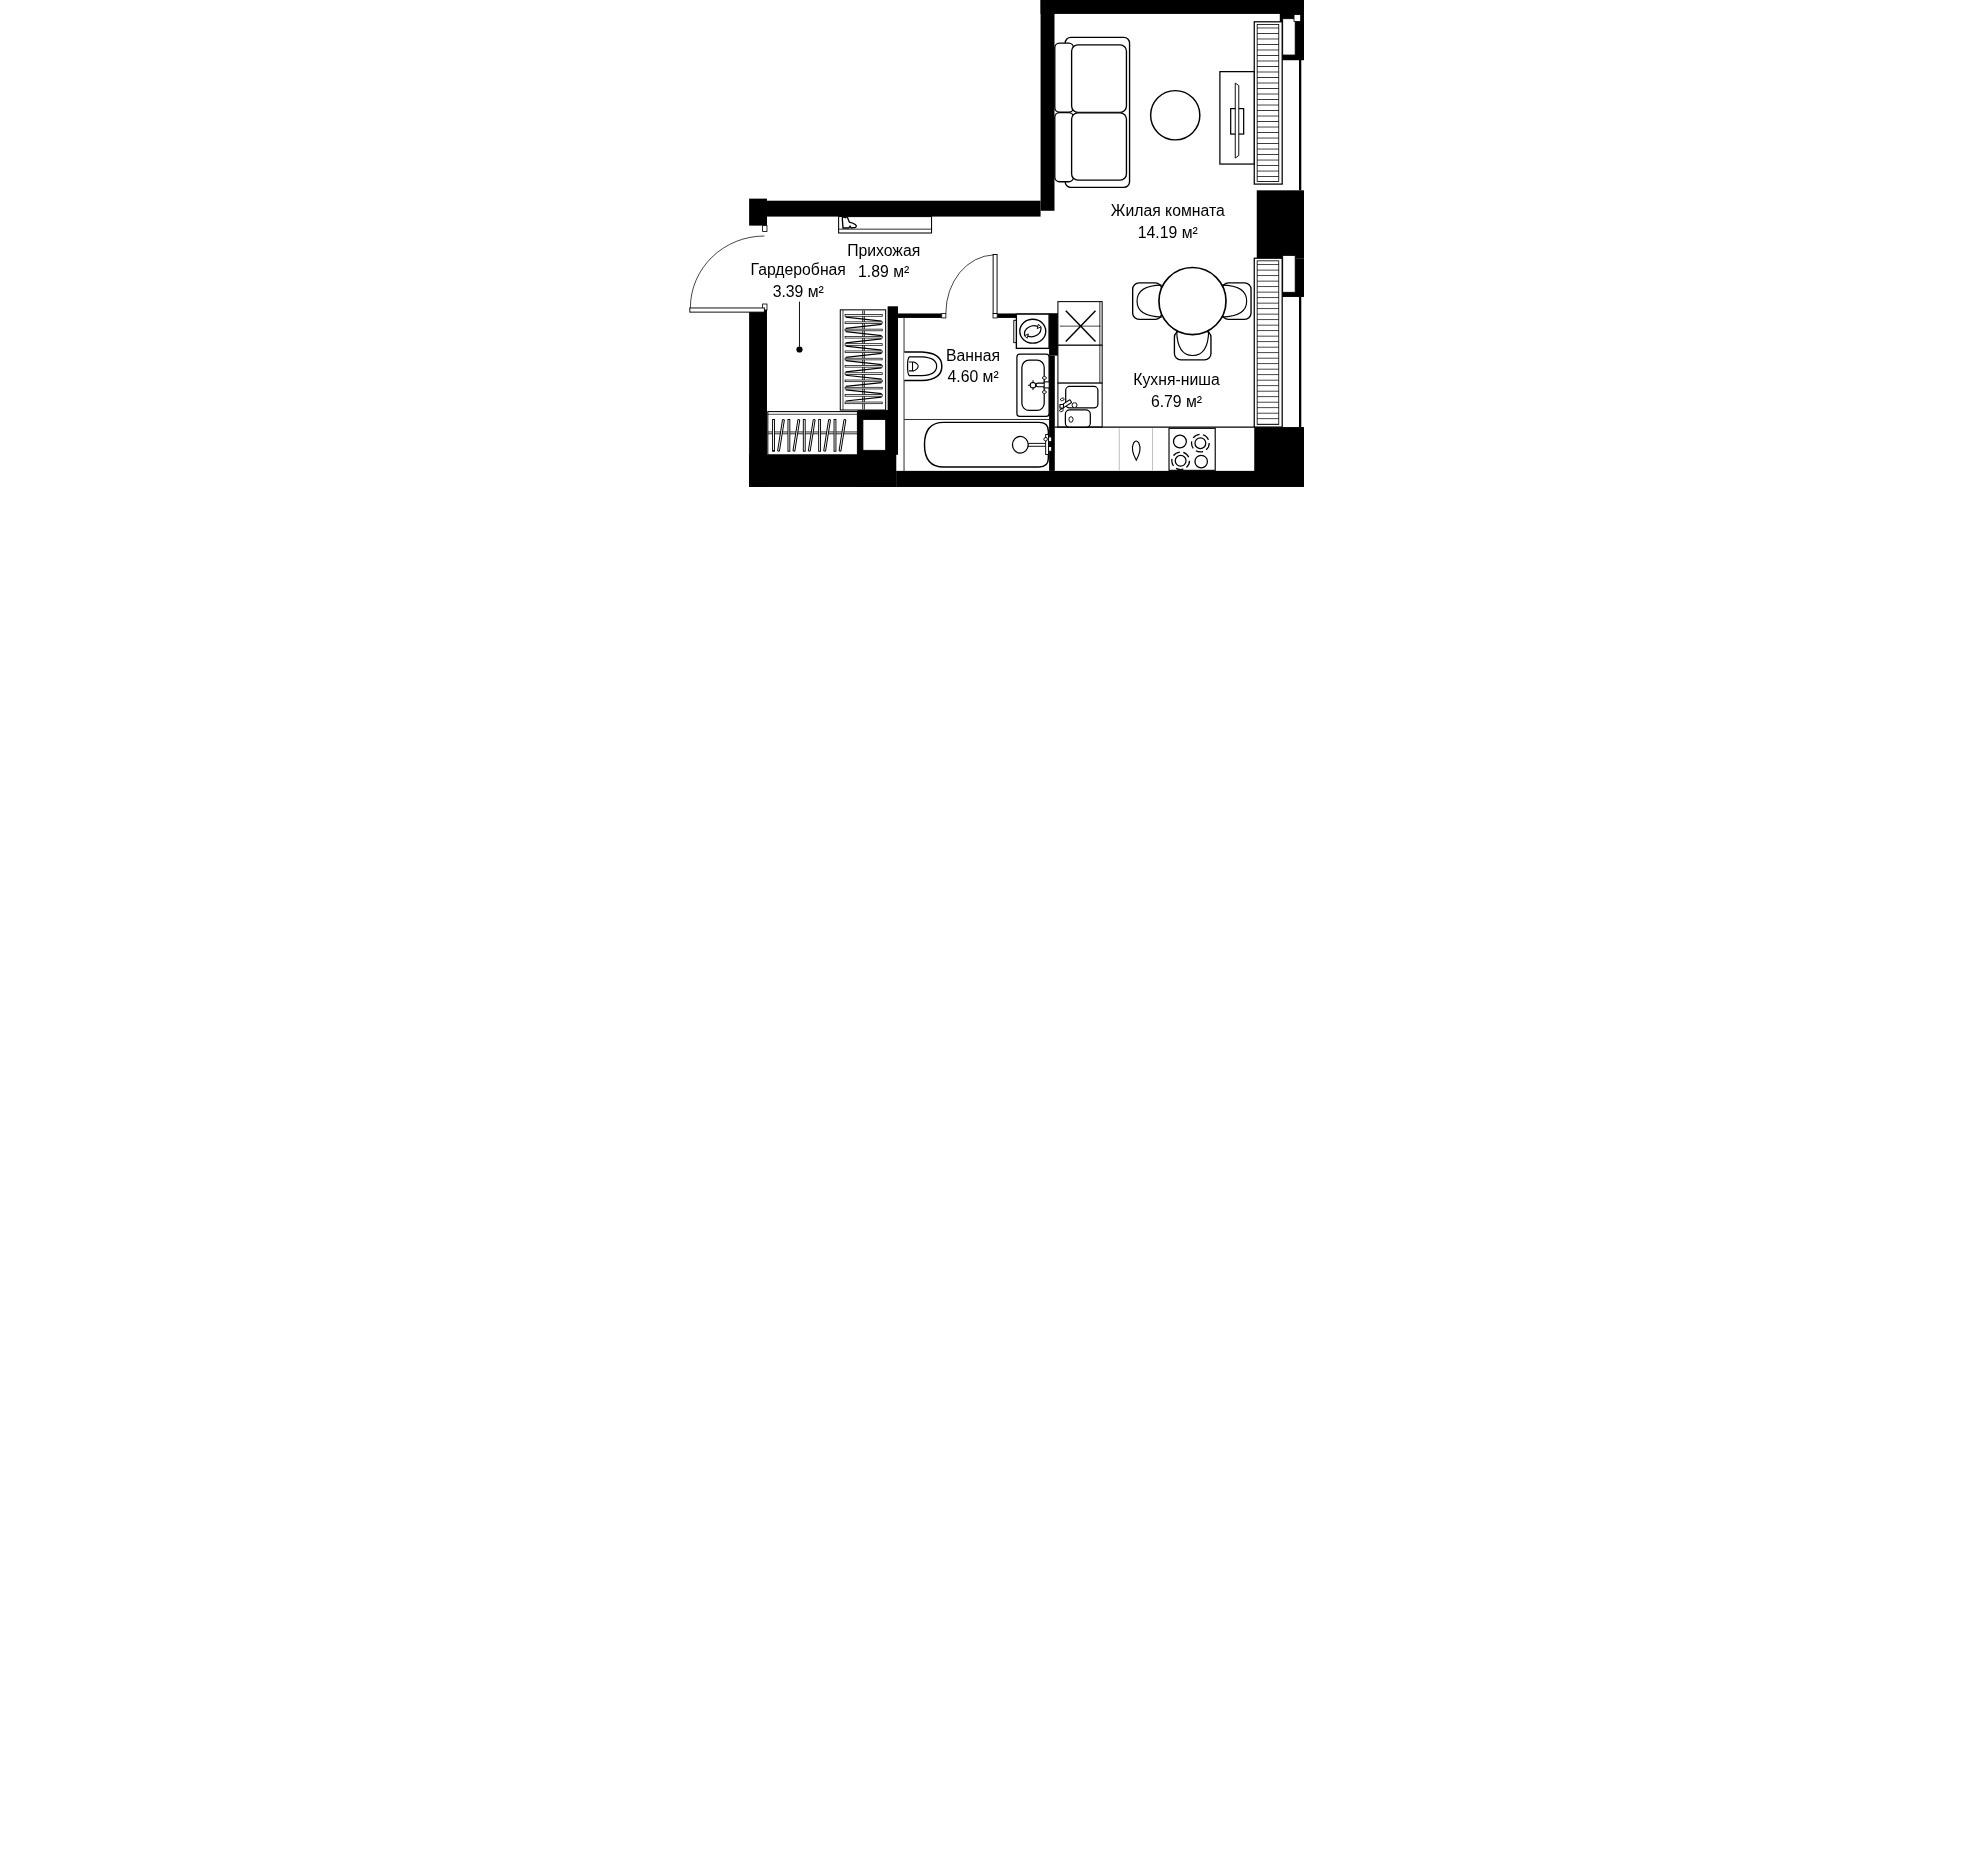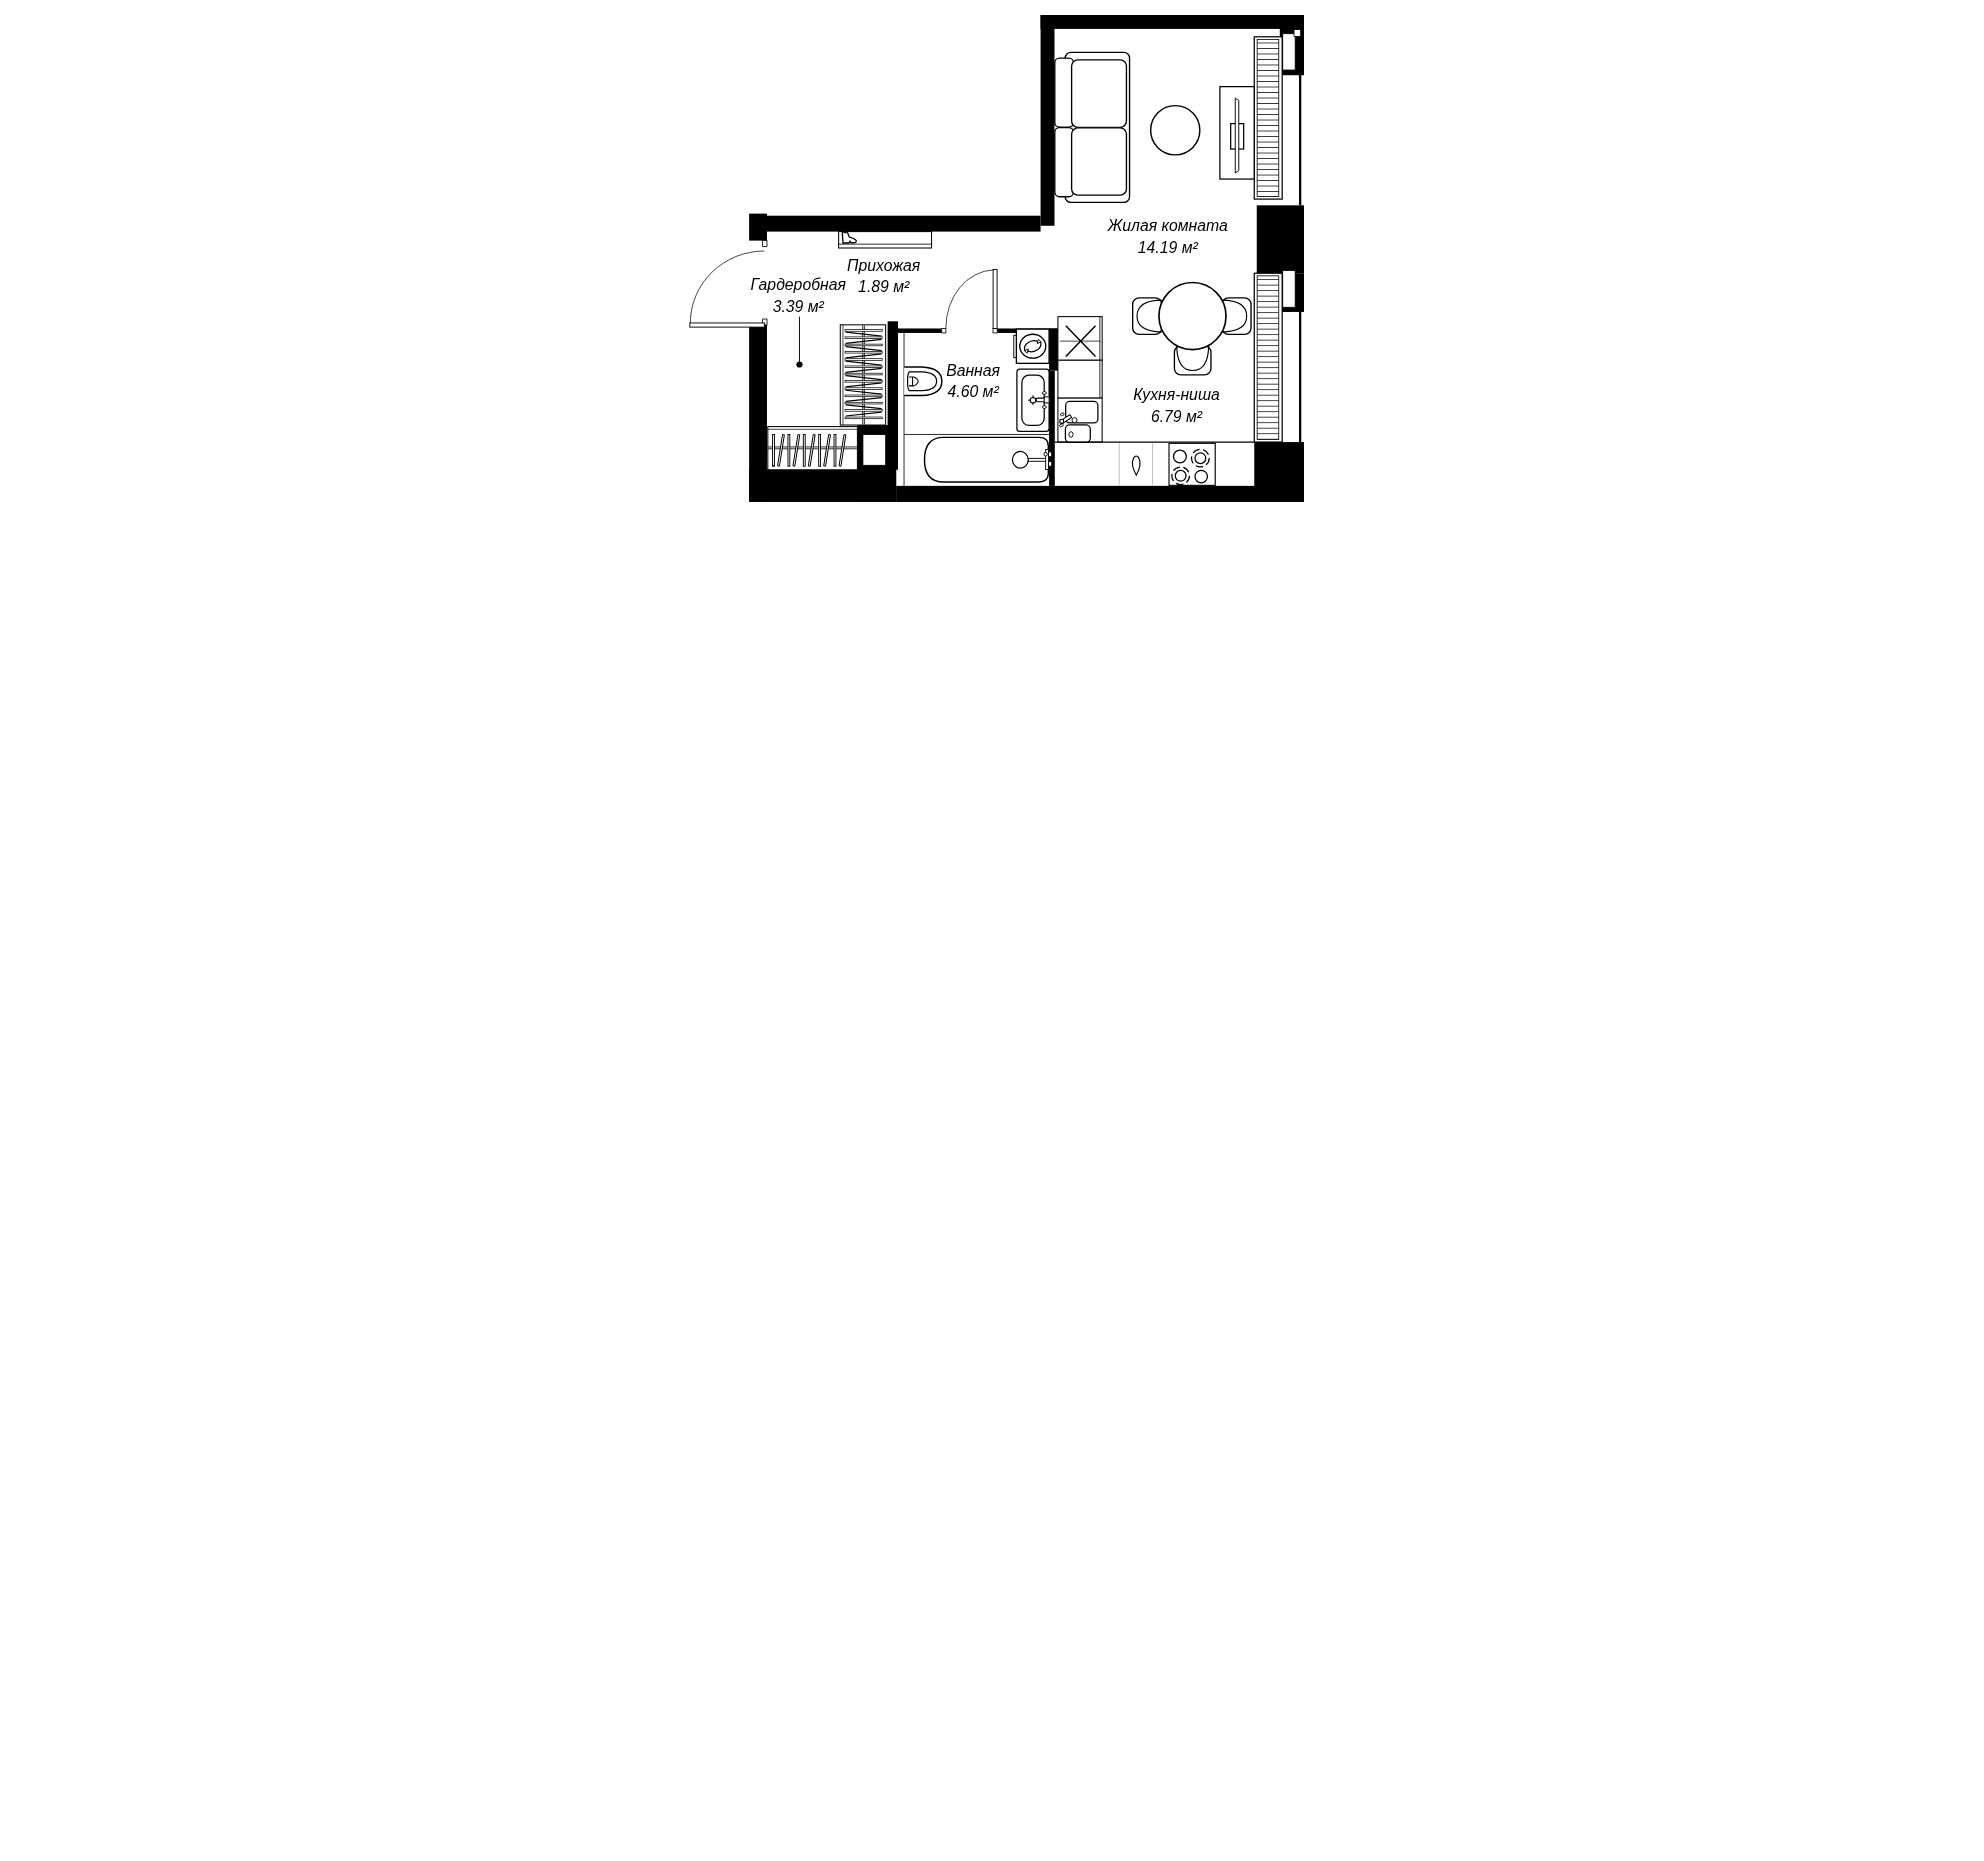--- a/index.html
+++ b/index.html
@@ -1,16 +1,16 @@
 <!DOCTYPE html>
 <html style="font-size:6.4px"><head>
 <meta charset="utf-8">
 <style>
   html,body{margin:0;padding:0;background:#ffffff;}
-  .stage{width:100%;max-width:623px;margin:15px auto;font-style:italic;}
+  .stage{width:100%;max-width:623px;margin:0 auto;}
   svg{display:block;width:100%;height:auto;background:#ffffff;
       font-family:"Liberation Sans", sans-serif;}
   text{fill:#000;}
   .room-name{font-size:152px;}
   .room-area{font-size:152px;}
 </style>
 </head>
 <body>
 
 <div class="stage">

